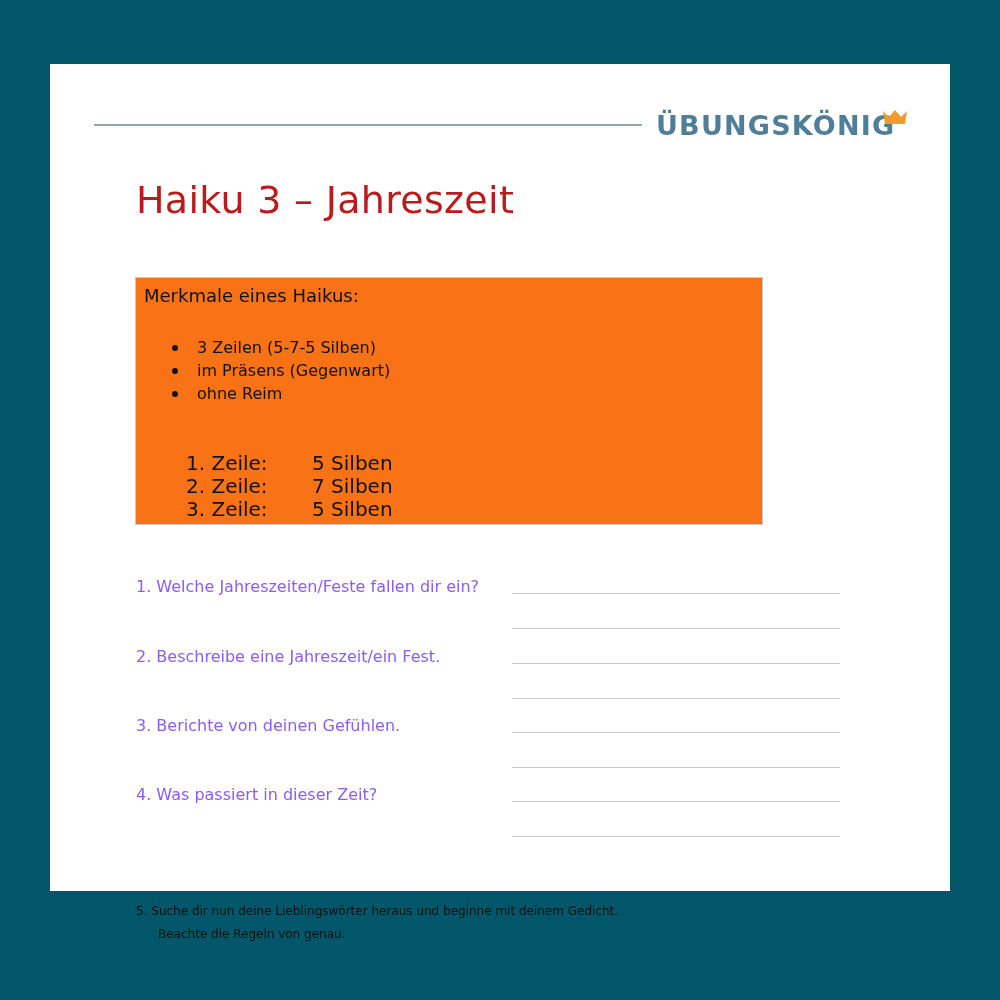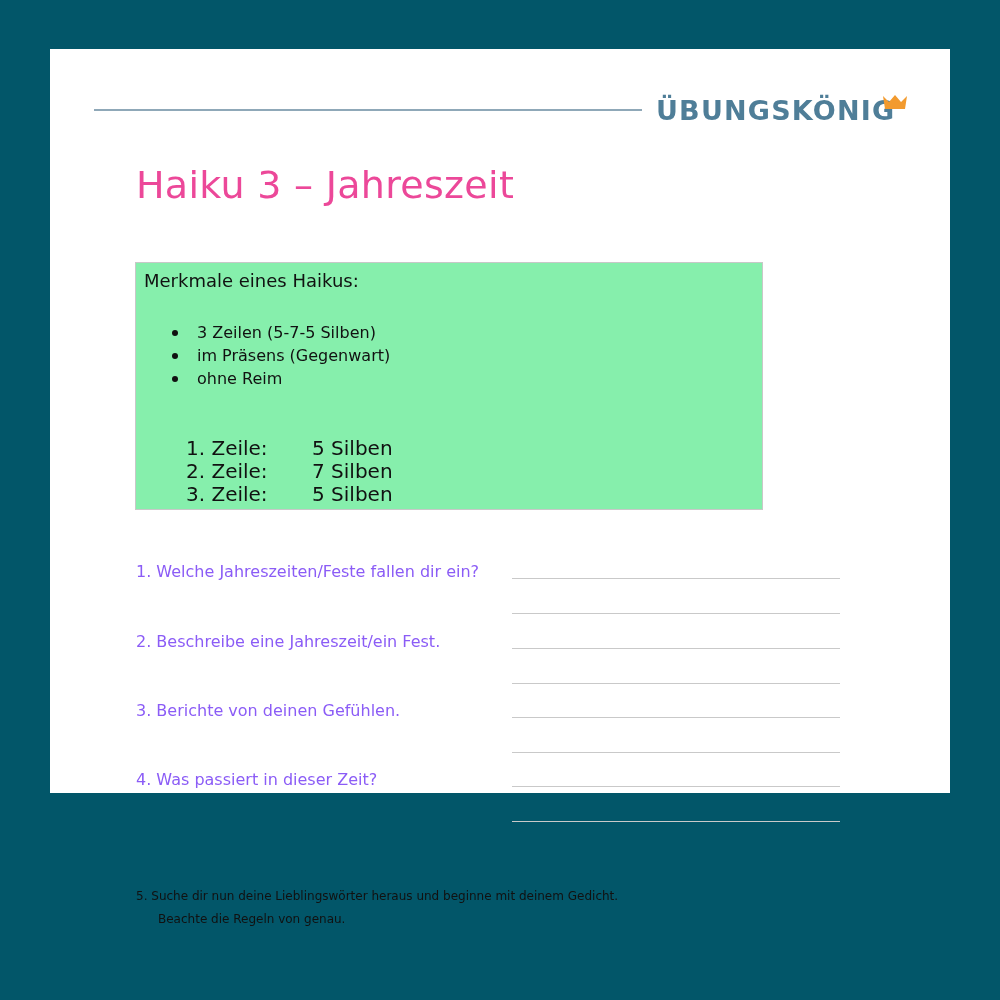--- a/index.html
+++ b/index.html
@@ -4,47 +4,47 @@
   <style>
     html, body { margin: 0; padding: 0; }
     body {
       width: 1000px; height: 1000px; overflow: hidden;
       background: #025669;
       position: relative;
       font-family: "DejaVu Sans", sans-serif;
       color: #111;
     }
     .sheet {
-      position: absolute; left: 50px; top: 49px;
-      width: 900px; height: 744px;
+      position: absolute; left: 50px; top: 64px;
+      width: 900px; height: 827px;
       background: #ffffff;
     }
     .header-rule {
       position: absolute; left: 44px; top: 60px;
       width: 548px; height: 2px; background: #8fa8b8;
     }
     .logo {
       position: absolute; left: 606px; top: 46px;
       font-family: "DejaVu Sans", sans-serif;
       font-weight: bold; font-size: 27px; letter-spacing: 1.2px;
       color: #4f7e98;
     }
     .crown {
       position: absolute; left: 832px; top: 45px;
       width: 26px; height: 16px;
     }
     .title {
       position: absolute; left: 86px; top: 114px;
-      font-size: 38px; font-weight: normal; color: #ec4899;
+      font-size: 38px; font-weight: normal; color: #b91c1c;
       margin: 0; letter-spacing: 0.3px;
     }
     .info-box {
       position: absolute; left: 85px; top: 213px;
       width: 628px; height: 248px;
-      background: #86efac; border: 1px solid #c8c8c8;
+      background: #f97316; border: 1px solid #c8c8c8;
       box-sizing: border-box;
     }
     .info-heading {
       position: absolute; left: 8px; top: 7px;
       font-size: 18px; color: #111;
     }
     .feature-list {
       position: absolute; left: 0; top: 58px; margin: 0; padding: 0;
       list-style: none;
     }

